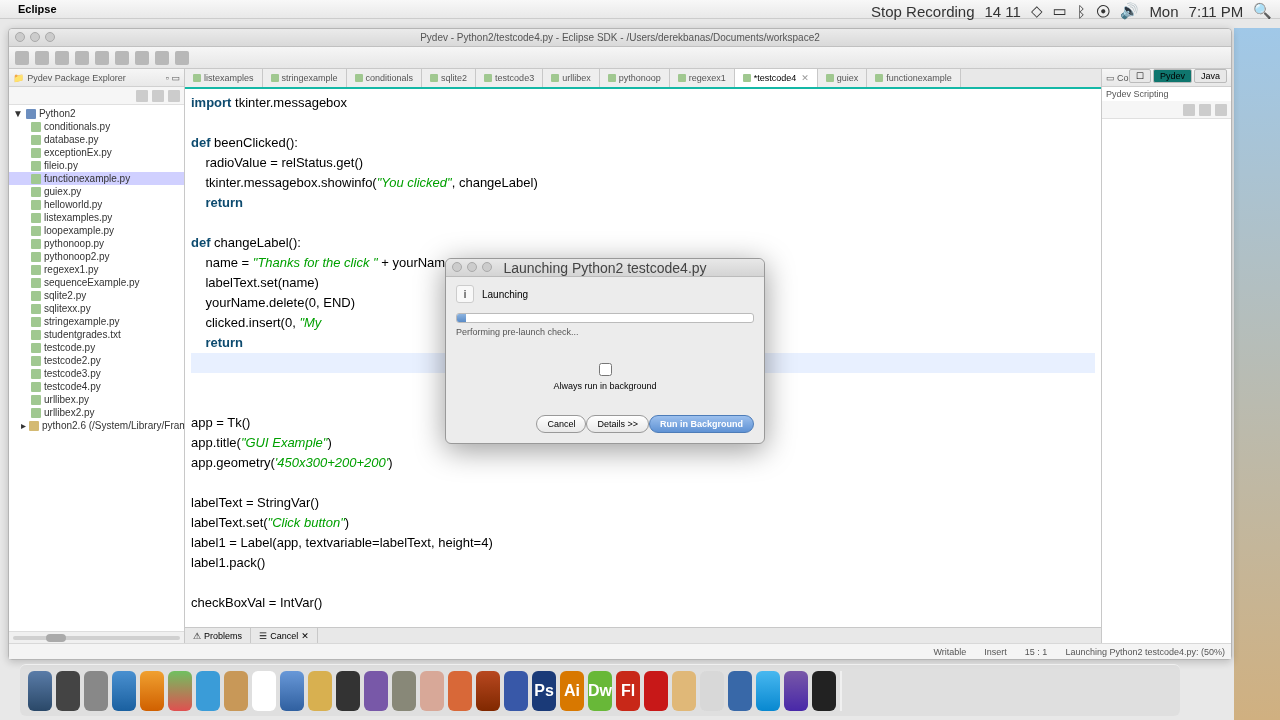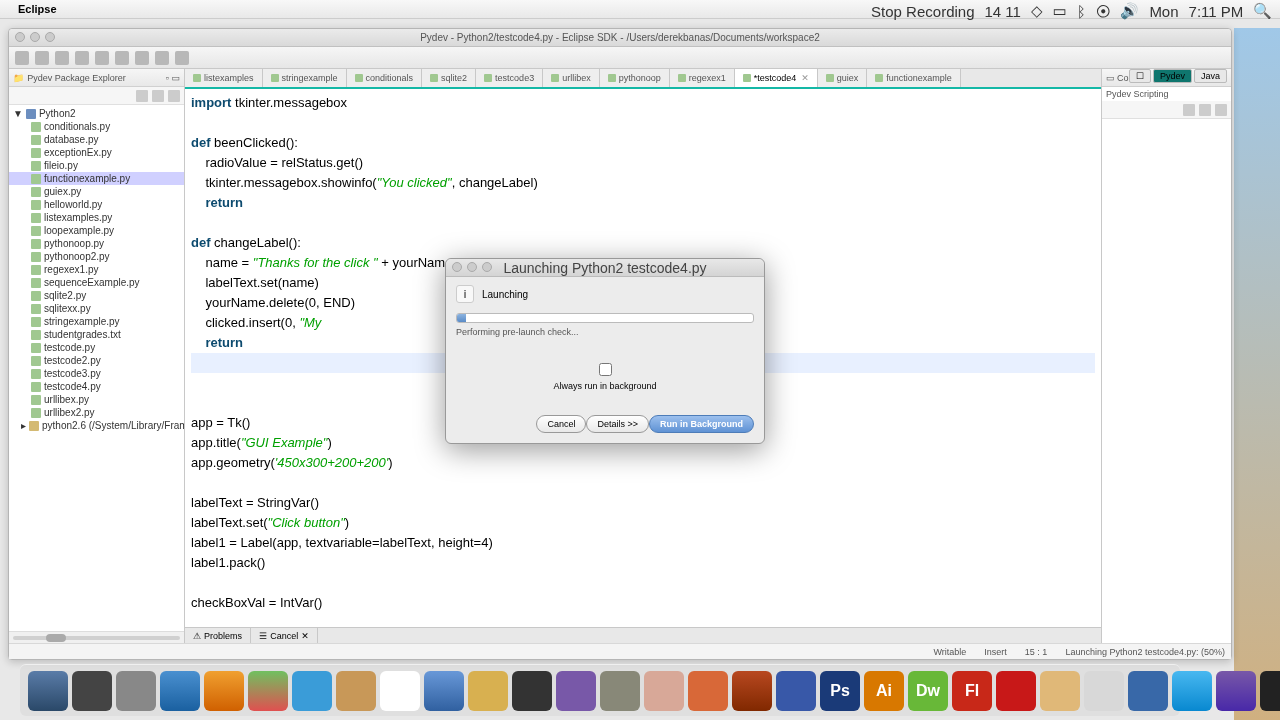--- a/index.html
+++ b/index.html
@@ -71,21 +71,21 @@
 .progress { height: 10px; background: #fff; border: 1px solid #bbb; border-radius: 3px; margin-bottom: 4px; position: relative; overflow: hidden; }
 .progress .bar { position: absolute; left: 0; top: 0; bottom: 0; width: 3%; background: linear-gradient(#8db4e0,#5a8bc7); }
 .dialog-body .status-line { font-size: 9px; color: #555; margin-bottom: 26px; }
 .dialog-body .check-row { font-size: 9px; display: flex; align-items: center; gap: 5px; margin-bottom: 10px; flex-direction: column; }
 .dialog-buttons { display: flex; justify-content: flex-end; gap: 0; padding: 6px 10px 10px; }
 .dialog-buttons button { font-size: 9px; padding: 3px 10px; border-radius: 10px; border: 1px solid #999; background: linear-gradient(#fff,#e8e8e8); cursor: pointer; }
 .dialog-buttons button.primary { background: linear-gradient(#9cc0ee,#5f92d4); border-color: #4d7cb8; color: #fff; font-weight: bold; }
 
 
 .dock { position: absolute; bottom: 4px; left: 20px; right: 100px; height: 52px; background: rgba(220,220,220,0.7); border-radius: 6px; display: flex; align-items: center; padding: 0 8px; gap: 4px; border-top: 1px solid rgba(255,255,255,0.6); }
-.dock-ic { width: 40px; height: 40px; border-radius: 6px; background: linear-gradient(#88a8d8,#4a6898); flex-shrink: 0; }
+.dock-ic { width: 24px; height: 40px; border-radius: 6px; background: linear-gradient(#88a8d8,#4a6898); flex-shrink: 0; }
 
 .right-desktop { position: absolute; right: 0; top: 28px; bottom: 0; width: 46px; background: linear-gradient(#a0c8e8,#d0b080); }
 
 .slider-area { height: 12px; background: #f0f0f0; border-top: 1px solid #ddd; display: flex; align-items: center; padding: 0 4px; }
 .slider-track { flex: 1; height: 4px; background: #d0d0d0; border-radius: 2px; position: relative; }
 .slider-thumb { position: absolute; left: 20%; width: 20px; height: 8px; background: #aaa; border-radius: 4px; top: -2px; }
 </style>
 </head>
 <body>
 

